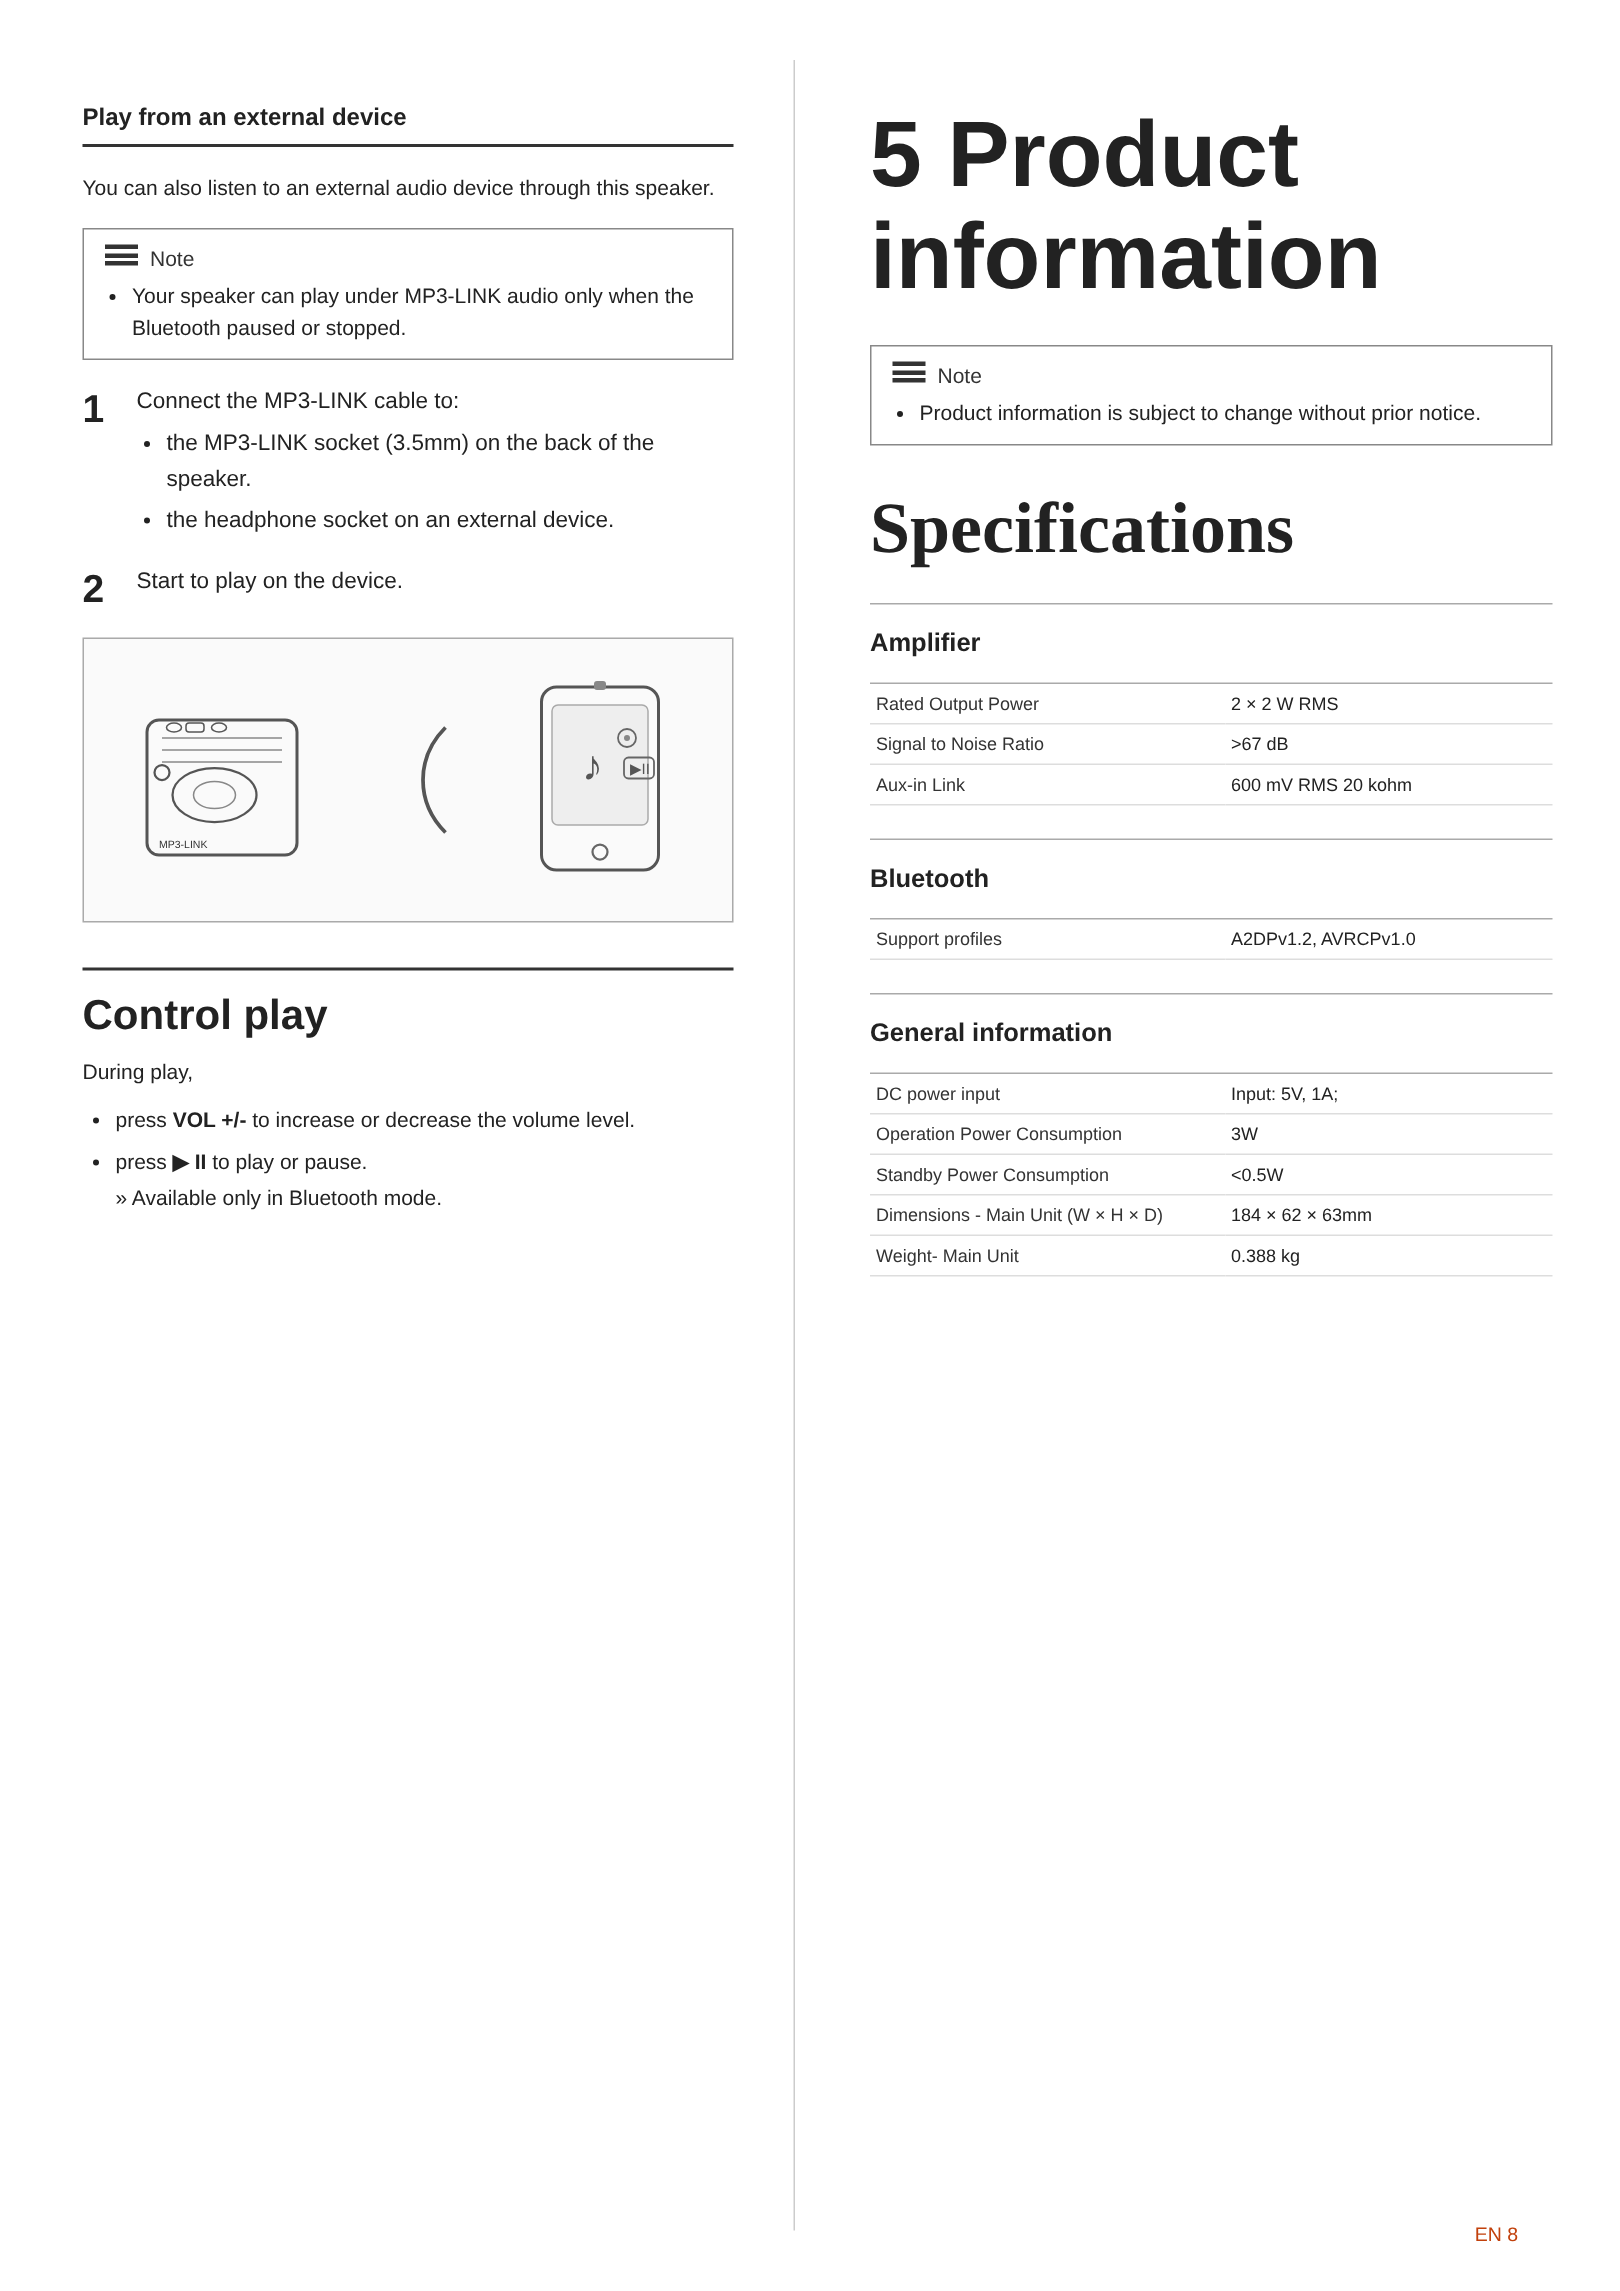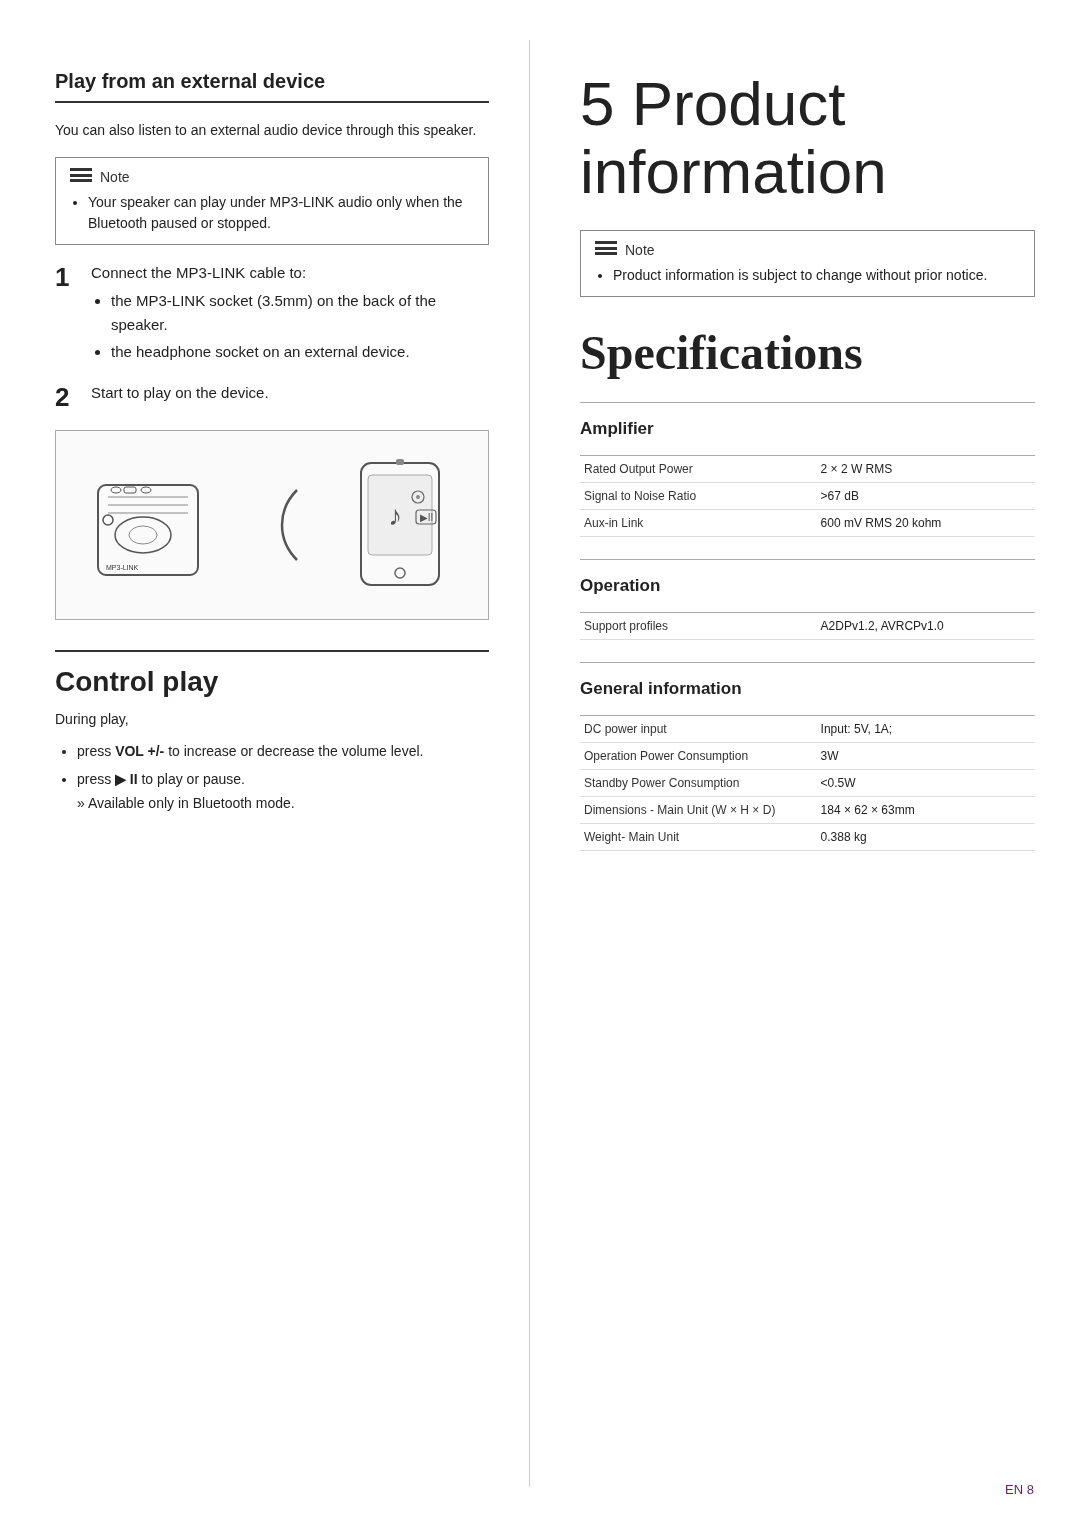--- a/index.html
+++ b/index.html
@@ -23,21 +23,21 @@
       padding: 30px 40px 30px 55px;
       border-right: 1px solid #ccc;
     }
     .right-col {
       width: 550px;
       padding: 30px 45px 30px 50px;
     }
 
     
     .section-title {
-      font-size: 20px;
+      font-size: 16px;
       font-weight: bold;
       border-bottom: 2px solid #333;
       padding-bottom: 8px;
       margin-bottom: 16px;
     }
 
     
     .note-box {
       border: 1px solid #888;
       padding: 10px 14px;
@@ -195,23 +195,23 @@
       color: #333;
     }
     .spec-table td:last-child {
       color: #222;
     }
 
     
     .page-number {
       position: absolute;
       bottom: 30px;
-      right: 46px;
+      right: 68px;
       font-size: 13px;
-      color: #701a75;
+      color: #c2410c;
     }
   </style>
 </head>
 <body>
 
 <div class="page">
 
   <div class="left-col">
     <div class="section-title">Play from an external device</div>
 
@@ -301,21 +301,21 @@
         <ul class="sub-bullet">
           <li>Available only in Bluetooth mode.</li>
         </ul>
       </li>
     </ul>
   </div>
 
   <div class="right-col">
 
     <div style="margin-bottom: 24px;">
-      <div style="font-size: 62px; font-weight: normal; line-height: 1.1;">
+      <div style="font-size: 62px; font-weight: bold; line-height: 1.1;">
           <div>5  Product</div>
           <div>information</div>
         </div>
     </div>
 
     <div class="note-box" style="margin-bottom: 28px;">
       <div class="note-header">
         <span class="note-icon"></span>
         <span>Note</span>
       </div>
@@ -340,21 +340,21 @@
             </tr>
             <tr>
               <td>Aux-in Link</td>
               <td>600 mV RMS 20 kohm</td>
             </tr>
           </tbody>
       </table>
     </div>
 
     <div class="spec-section">
-      <div class="spec-section-title">Operation</div>
+      <div class="spec-section-title">Bluetooth</div>
       <table class="spec-table">
         <tbody id="bluetooth-tbody">
             <tr>
               <td>Support profiles</td>
               <td>A2DPv1.2, AVRCPv1.0</td>
             </tr>
           </tbody>
       </table>
     </div>
 

